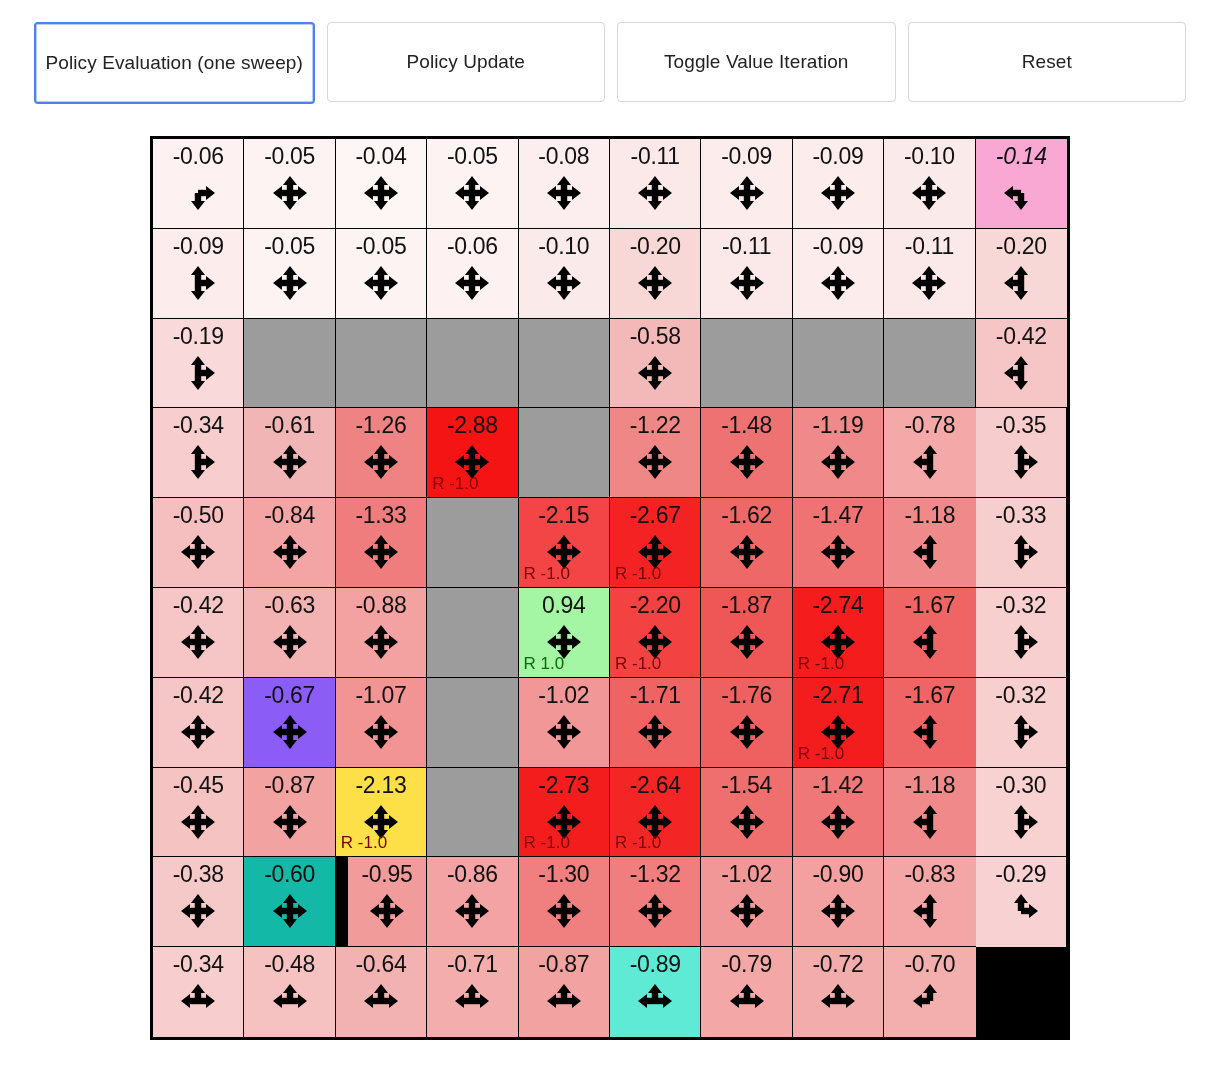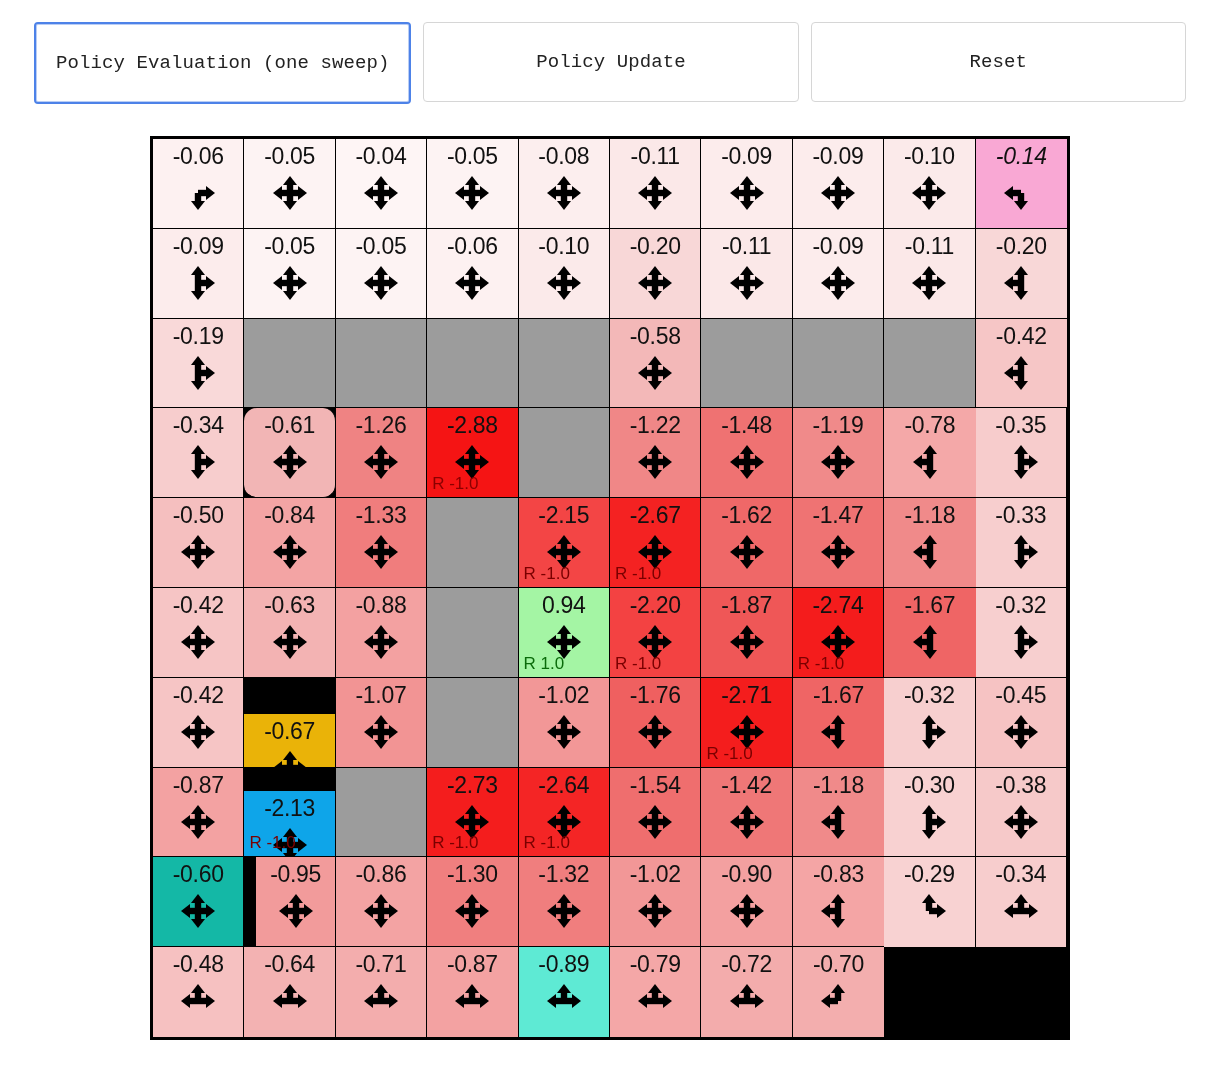--- a/index.html
+++ b/index.html
@@ -17,21 +17,20 @@
     height: 1080px;
     overflow: hidden;
   }
 
   
   .toolbar {
     display: flex;
     gap: 12px;
     padding: 22px 30px 0 34px;
     box-sizing: border-box;
-    font-family: Liberation Mono, monospace;
   }
   .tbtn {
     flex: 1 1 0;
     height: 78px;
     border: 1px solid #d6d6d6;
     border-radius: 4px;
     background: #ffffff;
     display: flex;
     align-items: center;
     justify-content: center;
@@ -112,20 +111,23 @@
 <div id="app">
 
   <div class="toolbar">
     <div class="tbtn active">
       <span>Policy Evaluation (one sweep)</span>
     </div>
     <div class="tbtn">
       <span>Policy Update</span>
     </div>
     <div class="tbtn">
+      <span>Toggle Value Iteration</span>
+    </div>
+    <div class="tbtn">
       <span>Reset</span>
     </div>
   </div>
 
   <div class="grid-wrap" id="grid">
       <div class="cell" style="background: rgb(253, 241, 241);">
         <div class="val">-0.06</div>
         <div class="arrows">
           <svg class="arr" width="46" height="46" viewBox="0 0 46 46">
             <polygon points="40,23 31,30 31,16" fill="#000"></polygon>
@@ -466,21 +468,21 @@
           <svg class="arr" width="46" height="46" viewBox="0 0 46 46">
             <polygon points="23,6 30,15 16,15" fill="#000"></polygon>
             <polygon points="26.2,23 19.8,23 19.8,15 26.2,15" fill="#000"></polygon>
             <polygon points="40,23 31,30 31,16" fill="#000"></polygon>
             <polygon points="23,26.2 23,19.8 31,19.8 31,26.2" fill="#000"></polygon>
             <polygon points="23,40 16,31 30,31" fill="#000"></polygon>
             <polygon points="19.8,23 26.2,23 26.2,31 19.8,31" fill="#000"></polygon>
           </svg>
         </div>
       </div>
-      <div class="cell" style="background: rgb(242, 181, 181); border-radius: 13px;">
+      <div class="cell" style="background: rgb(242, 181, 181);">
         <div class="val">-0.61</div>
         <div class="arrows">
           <svg class="arr" width="46" height="46" viewBox="0 0 46 46">
             <polygon points="23,6 30,15 16,15" fill="#000"></polygon>
             <polygon points="26.2,23 19.8,23 19.8,15 26.2,15" fill="#000"></polygon>
             <polygon points="6,23 15,16 15,30" fill="#000"></polygon>
             <polygon points="23,19.8 23,26.2 15,26.2 15,19.8" fill="#000"></polygon>
             <polygon points="40,23 31,30 31,16" fill="#000"></polygon>
             <polygon points="23,26.2 23,19.8 31,19.8 31,26.2" fill="#000"></polygon>
             <polygon points="23,40 16,31 30,31" fill="#000"></polygon>
@@ -868,21 +870,21 @@
             <polygon points="26.2,23 19.8,23 19.8,15 26.2,15" fill="#000"></polygon>
             <polygon points="6,23 15,16 15,30" fill="#000"></polygon>
             <polygon points="23,19.8 23,26.2 15,26.2 15,19.8" fill="#000"></polygon>
             <polygon points="40,23 31,30 31,16" fill="#000"></polygon>
             <polygon points="23,26.2 23,19.8 31,19.8 31,26.2" fill="#000"></polygon>
             <polygon points="23,40 16,31 30,31" fill="#000"></polygon>
             <polygon points="19.8,23 26.2,23 26.2,31 19.8,31" fill="#000"></polygon>
           </svg>
         </div>
       </div>
-      <div class="cell" style="background: #eab308; margin-top: 36px;">
+      <div class="cell" style="background: #8b5cf6;">
         <div class="val">-0.67</div>
         <div class="arrows">
           <svg class="arr" width="46" height="46" viewBox="0 0 46 46">
             <polygon points="23,6 30,15 16,15" fill="#000"></polygon>
             <polygon points="26.2,23 19.8,23 19.8,15 26.2,15" fill="#000"></polygon>
             <polygon points="6,23 15,16 15,30" fill="#000"></polygon>
             <polygon points="23,19.8 23,26.2 15,26.2 15,19.8" fill="#000"></polygon>
             <polygon points="40,23 31,30 31,16" fill="#000"></polygon>
             <polygon points="23,26.2 23,19.8 31,19.8 31,26.2" fill="#000"></polygon>
             <polygon points="23,40 16,31 30,31" fill="#000"></polygon>
@@ -914,20 +916,35 @@
             <polygon points="26.2,23 19.8,23 19.8,15 26.2,15" fill="#000"></polygon>
             <polygon points="6,23 15,16 15,30" fill="#000"></polygon>
             <polygon points="23,19.8 23,26.2 15,26.2 15,19.8" fill="#000"></polygon>
             <polygon points="40,23 31,30 31,16" fill="#000"></polygon>
             <polygon points="23,26.2 23,19.8 31,19.8 31,26.2" fill="#000"></polygon>
             <polygon points="23,40 16,31 30,31" fill="#000"></polygon>
             <polygon points="19.8,23 26.2,23 26.2,31 19.8,31" fill="#000"></polygon>
           </svg>
         </div>
       </div>
+      <div class="cell" style="background: rgb(239, 99, 99);">
+        <div class="val">-1.71</div>
+        <div class="arrows">
+          <svg class="arr" width="46" height="46" viewBox="0 0 46 46">
+            <polygon points="23,6 30,15 16,15" fill="#000"></polygon>
+            <polygon points="26.2,23 19.8,23 19.8,15 26.2,15" fill="#000"></polygon>
+            <polygon points="6,23 15,16 15,30" fill="#000"></polygon>
+            <polygon points="23,19.8 23,26.2 15,26.2 15,19.8" fill="#000"></polygon>
+            <polygon points="40,23 31,30 31,16" fill="#000"></polygon>
+            <polygon points="23,26.2 23,19.8 31,19.8 31,26.2" fill="#000"></polygon>
+            <polygon points="23,40 16,31 30,31" fill="#000"></polygon>
+            <polygon points="19.8,23 26.2,23 26.2,31 19.8,31" fill="#000"></polygon>
+          </svg>
+        </div>
+      </div>
       <div class="cell" style="background: rgb(239, 96, 96);">
         <div class="val">-1.76</div>
         <div class="arrows">
           <svg class="arr" width="46" height="46" viewBox="0 0 46 46">
             <polygon points="23,6 30,15 16,15" fill="#000"></polygon>
             <polygon points="26.2,23 19.8,23 19.8,15 26.2,15" fill="#000"></polygon>
             <polygon points="6,23 15,16 15,30" fill="#000"></polygon>
             <polygon points="23,19.8 23,26.2 15,26.2 15,19.8" fill="#000"></polygon>
             <polygon points="40,23 31,30 31,16" fill="#000"></polygon>
             <polygon points="23,26.2 23,19.8 31,19.8 31,26.2" fill="#000"></polygon>
@@ -1001,21 +1018,21 @@
             <polygon points="26.2,23 19.8,23 19.8,15 26.2,15" fill="#000"></polygon>
             <polygon points="6,23 15,16 15,30" fill="#000"></polygon>
             <polygon points="23,19.8 23,26.2 15,26.2 15,19.8" fill="#000"></polygon>
             <polygon points="40,23 31,30 31,16" fill="#000"></polygon>
             <polygon points="23,26.2 23,19.8 31,19.8 31,26.2" fill="#000"></polygon>
             <polygon points="23,40 16,31 30,31" fill="#000"></polygon>
             <polygon points="19.8,23 26.2,23 26.2,31 19.8,31" fill="#000"></polygon>
           </svg>
         </div>
       </div>
-      <div class="cell" style="background: #0ea5e9; margin-top: 23px;">
+      <div class="cell" style="background: #fde047;">
         <div class="val">-2.13</div>
         <div class="arrows">
           <svg class="arr" width="46" height="46" viewBox="0 0 46 46">
             <polygon points="23,6 30,15 16,15" fill="#000"></polygon>
             <polygon points="26.2,23 19.8,23 19.8,15 26.2,15" fill="#000"></polygon>
             <polygon points="6,23 15,16 15,30" fill="#000"></polygon>
             <polygon points="23,19.8 23,26.2 15,26.2 15,19.8" fill="#000"></polygon>
             <polygon points="40,23 31,30 31,16" fill="#000"></polygon>
             <polygon points="23,26.2 23,19.8 31,19.8 31,26.2" fill="#000"></polygon>
             <polygon points="23,40 16,31 30,31" fill="#000"></polygon>

